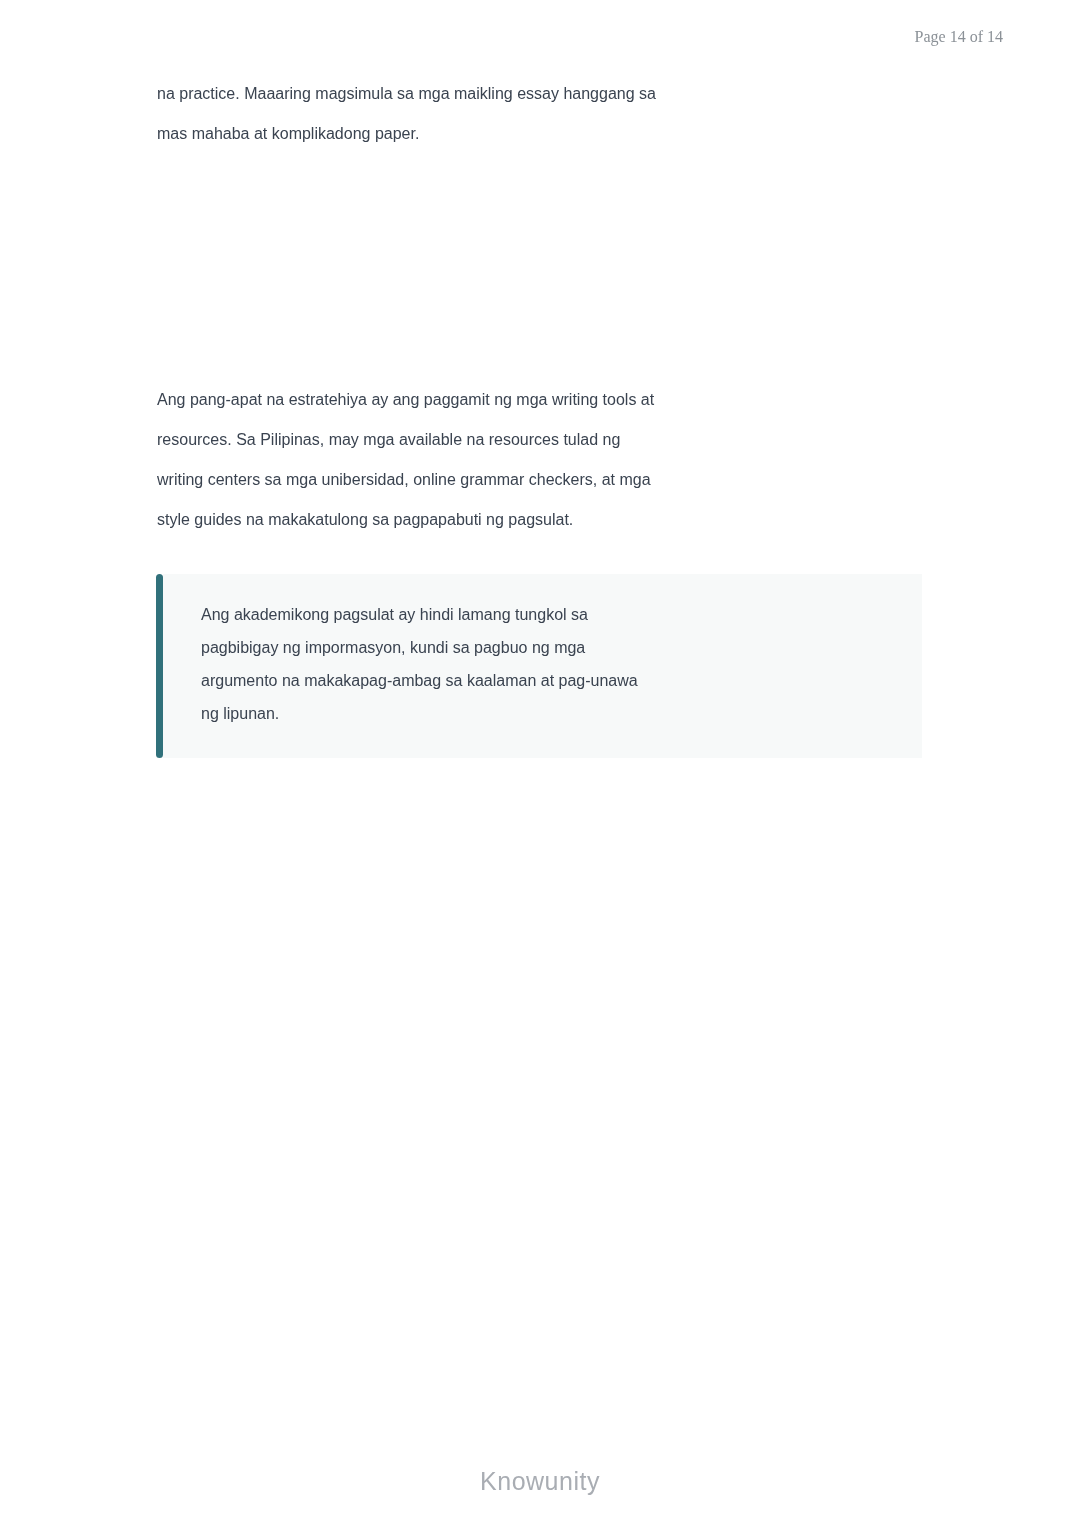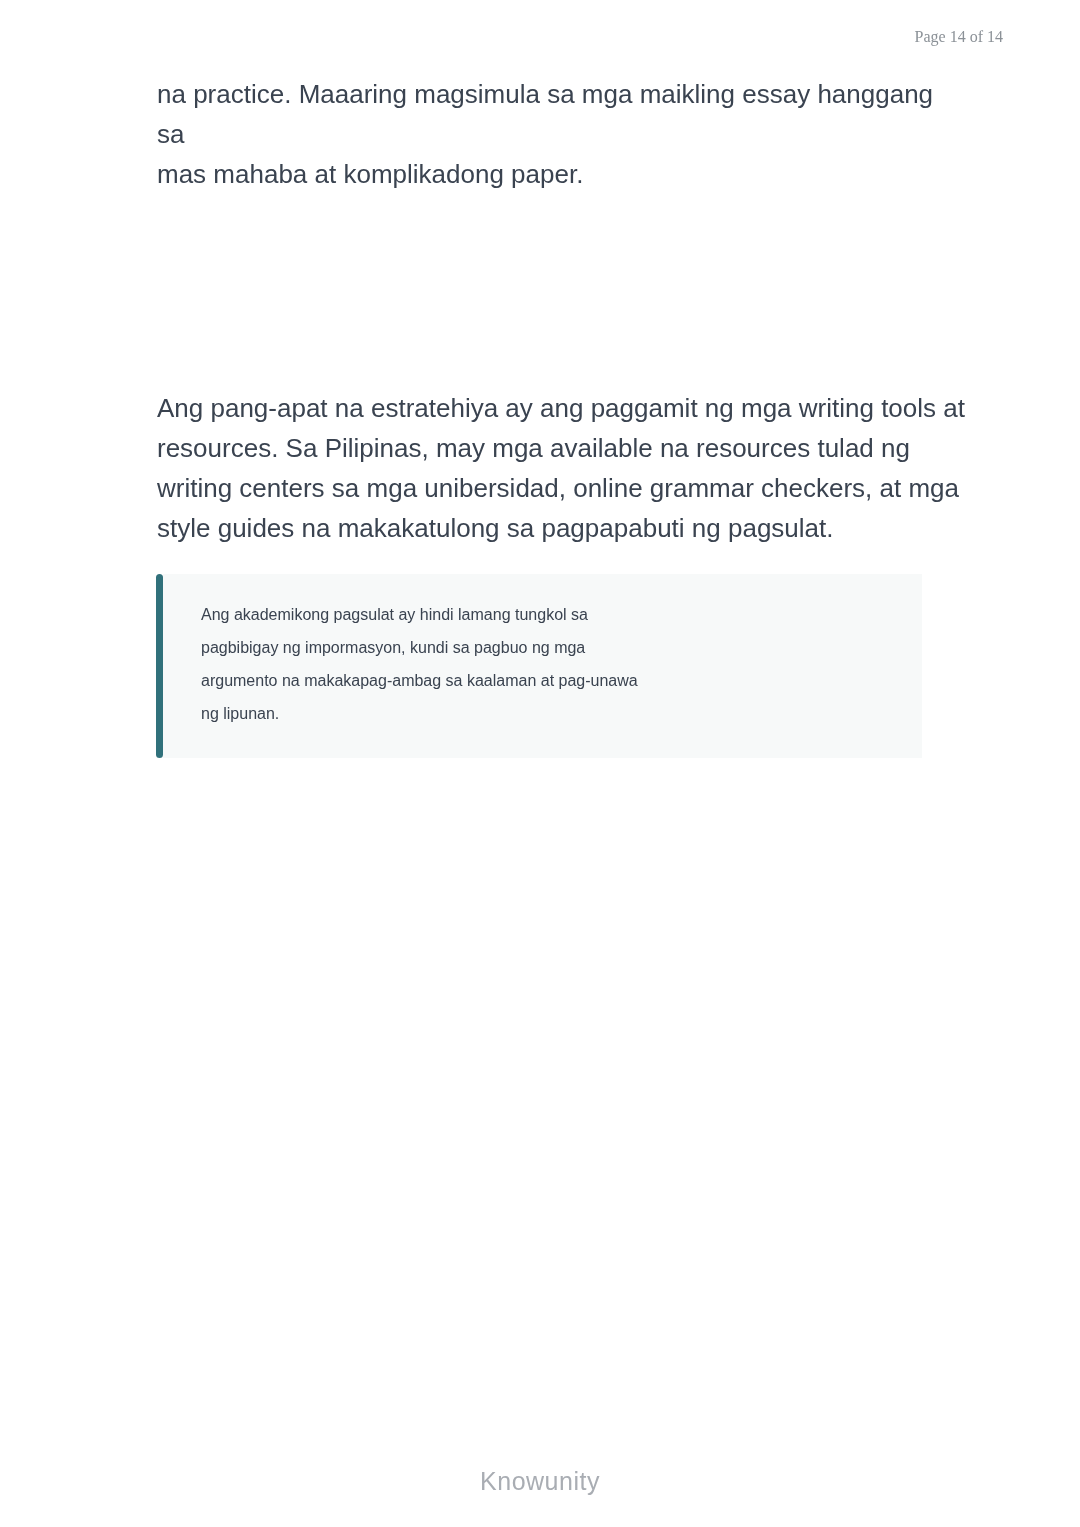--- a/index.html
+++ b/index.html
@@ -18,28 +18,28 @@
     right: 77px;
     font-family: "Liberation Serif", "DejaVu Serif", serif;
     font-size: 16px;
     line-height: 22px;
     color: #8b9197;
   }
   .para {
     position: absolute;
     left: 157px;
     width: 810px;
-    font-size: 26px;
+    font-size: 16px;
     line-height: 40px;
     color: #3a4350;
     white-space: pre-line;
   }
   .para-1 { top: 74px; }
   .para-2 { top: 185px; }
-  .para-3 { top: 388px; }
+  .para-3 { top: 380px; }
   .callout {
     position: absolute;
     left: 156px;
     top: 574px;
     width: 766px;
     height: 184px;
   }
   .callout-accent-bar {
     position: absolute;
     left: 0;

